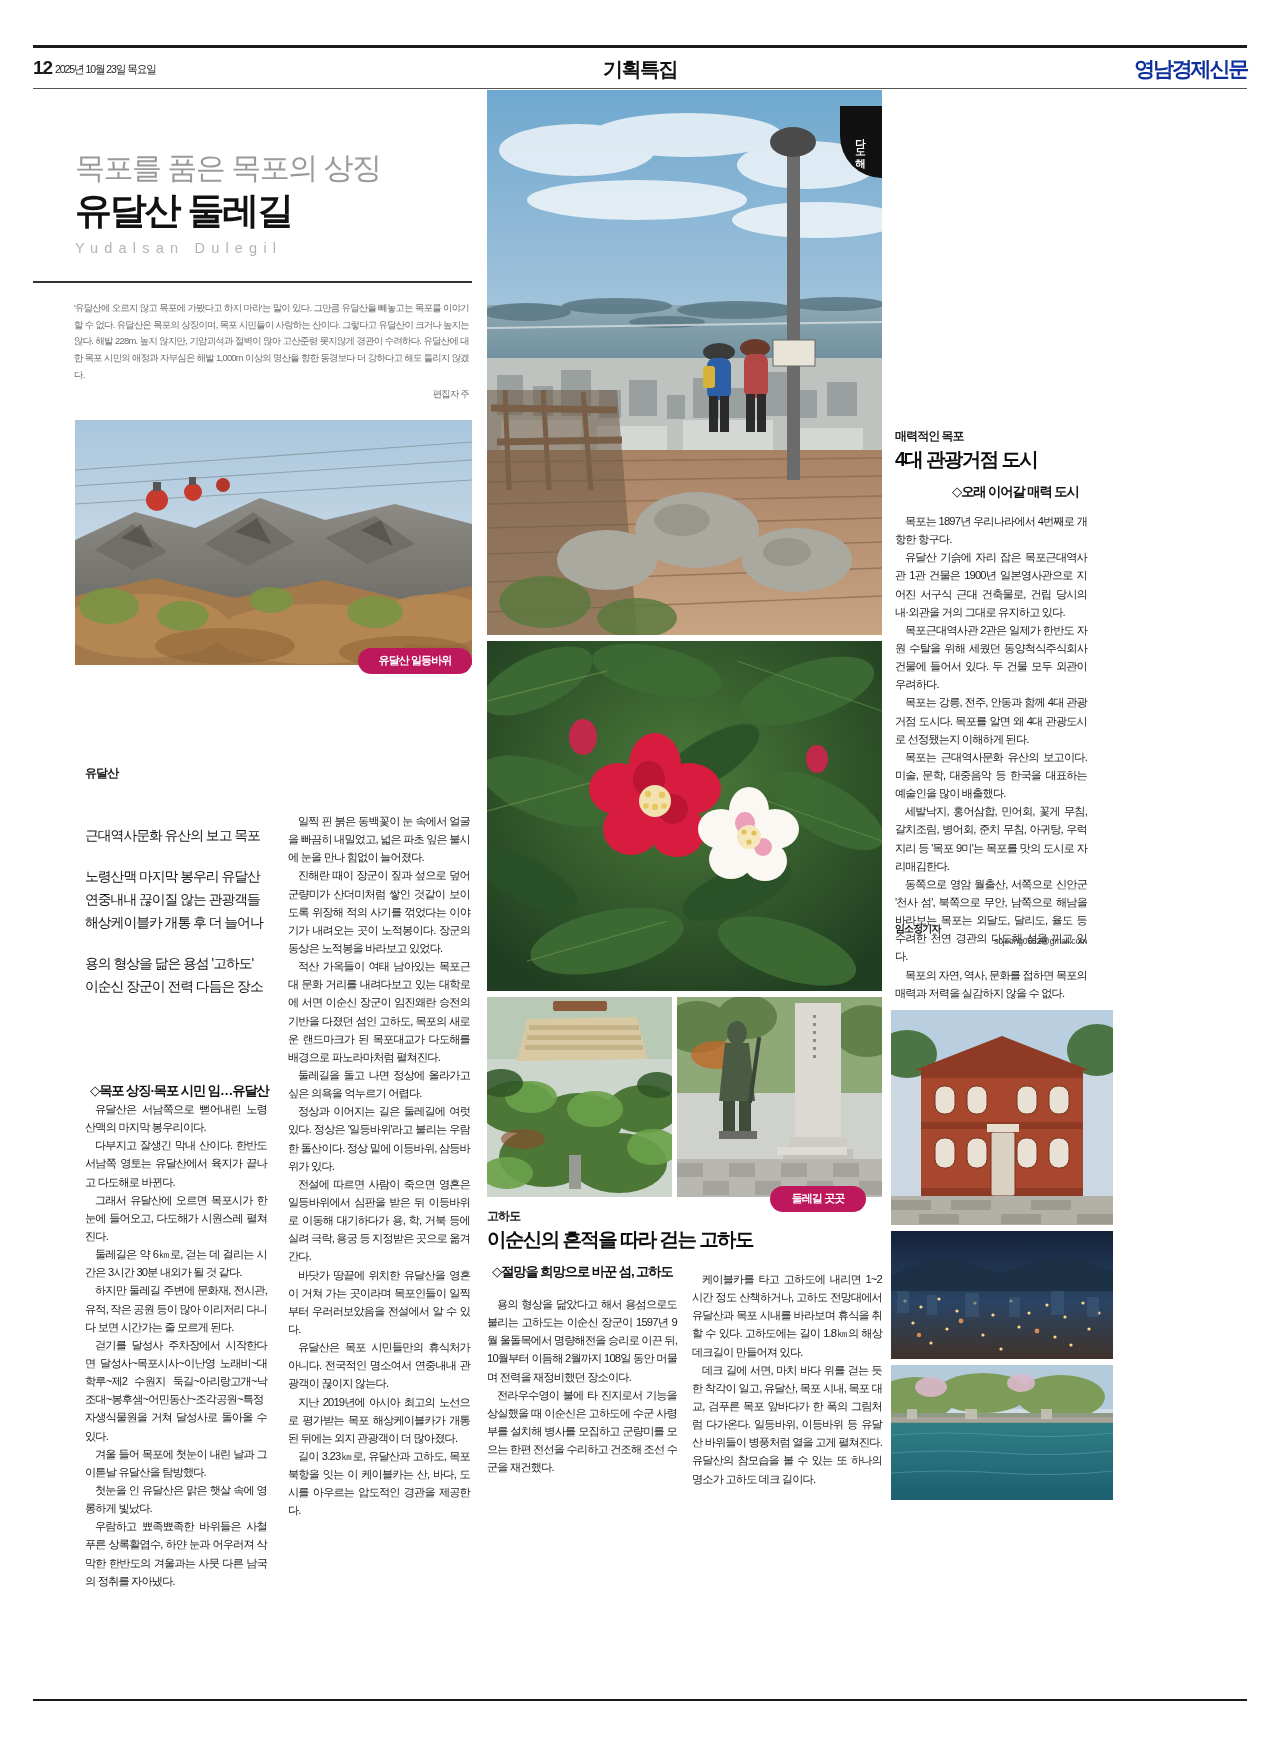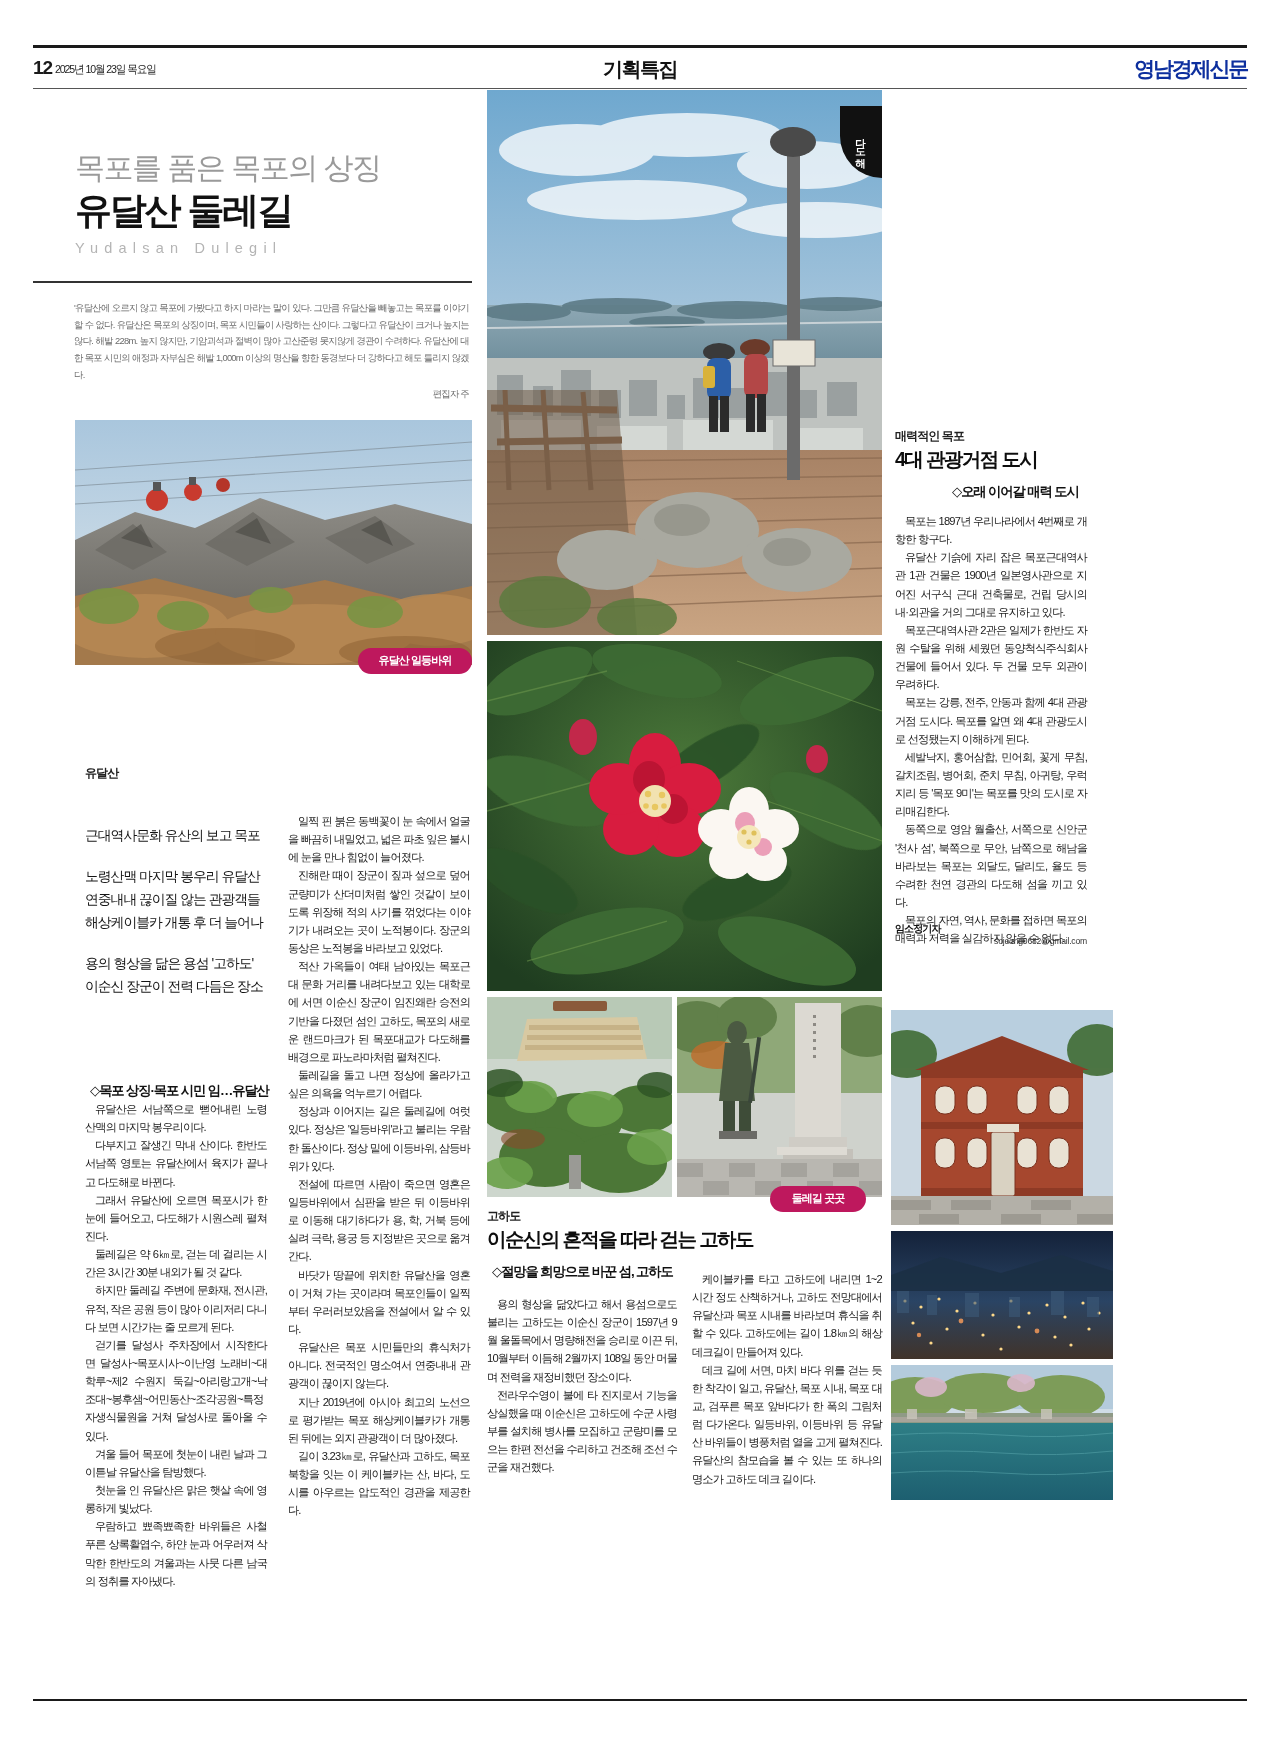--- a/index.html
+++ b/index.html
@@ -84,21 +84,21 @@
     white-space: nowrap; line-height: 1;
     display: flex; align-items: center; justify-content: center;
   }
   .caption-tab {
     position: absolute; background:#111; color:#fff;
     font-size: 10.5px; font-weight: 700; letter-spacing: -0.8px;
     white-space: nowrap; display:flex; align-items:center; justify-content:center;
   }
 
   
-  .col-label { font-size: 12px; font-weight: 600; letter-spacing:-0.9px; color:#222; }
+  .col-label { font-size: 12px; font-weight: 600; letter-spacing:-0.9px; color:#222;font-family:Liberation Serif, serif; }
   .col-head  { font-size: 19.5px; font-weight: 800; letter-spacing:-1.6px; color:#0d0d0d; margin-top: 1px; }
   .col-sub   { font-size: 13.8px; letter-spacing:-1.0px; color:#141414; line-height:1.52; margin-top: 14px; }
   .col-diamond { font-size: 13.3px; font-weight: 700; letter-spacing:-1.1px; color:#111; }
 
   .bodytext {
     font-size: 11.2px; line-height: 1.62; letter-spacing: -0.82px;
     color: #1a1a1a; text-align: justify; text-justify: inter-character;
   }
   .bodytext p { margin: 0; text-indent: 10px; }
 
@@ -662,20 +662,21 @@
   <div class="col-head">4대 관광거점 도시</div>
 </div>
 
 <div class="col-diamond" style="position:absolute; left:952px; top:483px; width:220px;">◇오래 이어갈 매력 도시</div>
 
 <div class="bodytext" style="position:absolute; left:895px; top:512px; width:192px;">
   <p>목포는 1897년 우리나라에서 4번째로 개항한 항구다.</p>
   <p>유달산 기슭에 자리 잡은 목포근대역사관 1관 건물은 1900년 일본영사관으로 지어진 서구식 근대 건축물로, 건립 당시의 내·외관을 거의 그대로 유지하고 있다.</p>
   <p>목포근대역사관 2관은 일제가 한반도 자원 수탈을 위해 세웠던 동양척식주식회사 건물에 들어서 있다. 두 건물 모두 외관이 우려하다.</p>
   <p>목포는 강릉, 전주, 안동과 함께 4대 관광 거점 도시다. 목포를 알면 왜 4대 관광도시로 선정됐는지 이해하게 된다.</p>
+  <p>목포는 근대역사문화 유산의 보고이다. 미술, 문학, 대중음악 등 한국을 대표하는 예술인을 많이 배출했다.</p>
   <p>세발낙지, 홍어삼합, 민어회, 꽃게 무침, 갈치조림, 병어회, 준치 무침, 아귀탕, 우럭 지리 등 '목포 9미'는 목포를 맛의 도시로 자리매김한다.</p>
   <p>동쪽으로 영암 월출산, 서쪽으로 신안군 '천사 섬', 북쪽으로 무안, 남쪽으로 해남을 바라보는 목포는 외달도, 달리도, 율도 등 수려한 천연 경관의 다도해 섬을 끼고 있다.</p>
   <p>목포의 자연, 역사, 문화를 접하면 목포의 매력과 저력을 실감하지 않을 수 없다.</p>
 </div>
 
 <div style="position:absolute; left:895px; top:922px; width:192px;">
   <div class="reporter">임소정기자</div>
   <div class="reporter-mail" style="text-align:right;">sojeong0682@gmail.com</div>
 </div>
 

